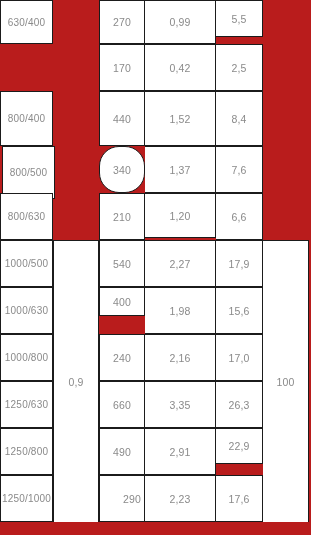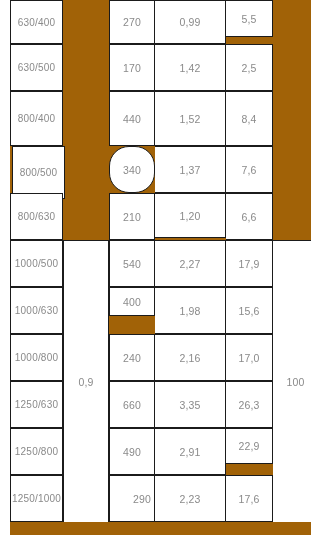--- a/index.html
+++ b/index.html
@@ -11,22 +11,21 @@
     width: 311px;
     height: 535px;
     font-family: "Liberation Sans", sans-serif;
     overflow: hidden;
   }
 
   #sheet {
     position: relative;
     width: 311px;
     height: 535px;
-    background: #a16207;
-    margin-left: 10px;
+    background: #b91c1c;
   }
 
   
   .cell {
     position: absolute;
     box-sizing: border-box;
     display: flex;
     align-items: center;
     justify-content: center;
     font-size: 10.5px;
@@ -60,23 +59,22 @@
 </style>
 </head>
 <body>
 
 <div id="sheet">
 
 <div class="cell lbl bt bb bl br" style="left: 0px; top: 0px; width: 53px; height: 44px;">630/400</div>
     <div class="cell bt bb bl br" style="left: 99px; top: 0px; width: 46px; height: 44px;">270</div>
     <div class="cell bt bb br" style="left: 145px; top: 0px; width: 71px; height: 44px;">0,99</div>
     <div class="cell bt bb br" style="left: 216px; top: 0px; width: 47px; height: 37px;">5,5</div>
-    <div class="cell lbl bt bb bl br" style="left: 0px; top: 44px; width: 53px; height: 47px;">630/500</div>
     <div class="cell bt bb bl br" style="left: 99px; top: 44px; width: 46px; height: 47px;">170</div>
-    <div class="cell bt bb br" style="left: 145px; top: 44px; width: 71px; height: 47px;">1,42</div>
+    <div class="cell bt bb br" style="left: 145px; top: 44px; width: 71px; height: 47px;">0,42</div>
     <div class="cell bt bb br" style="left: 216px; top: 44px; width: 47px; height: 47px;">2,5</div>
     <div class="cell lbl bt bb bl br" style="left: 0px; top: 91px; width: 53px; height: 55px;">800/400</div>
     <div class="cell bt bb bl br" style="left: 99px; top: 91px; width: 46px; height: 55px;">440</div>
     <div class="cell bt bb br" style="left: 145px; top: 91px; width: 71px; height: 55px;">1,52</div>
     <div class="cell bt bb br" style="left: 216px; top: 91px; width: 47px; height: 55px;">8,4</div>
     <div class="cell lbl bt bb bl br" style="left: 2px; top: 146px; width: 53px; height: 53px;">800/500</div>
     <div class="cell bt bb bl br" style="left: 99px; top: 146px; width: 46px; height: 47px; border-radius: 20px;">340</div>
     <div class="cell bt bb br" style="left: 145px; top: 146px; width: 71px; height: 47px;">1,37</div>
     <div class="cell bt bb br" style="left: 216px; top: 146px; width: 47px; height: 47px;">7,6</div>
     <div class="cell lbl bt bb bl br" style="left: 0px; top: 193px; width: 53px; height: 47px;">800/630</div>

